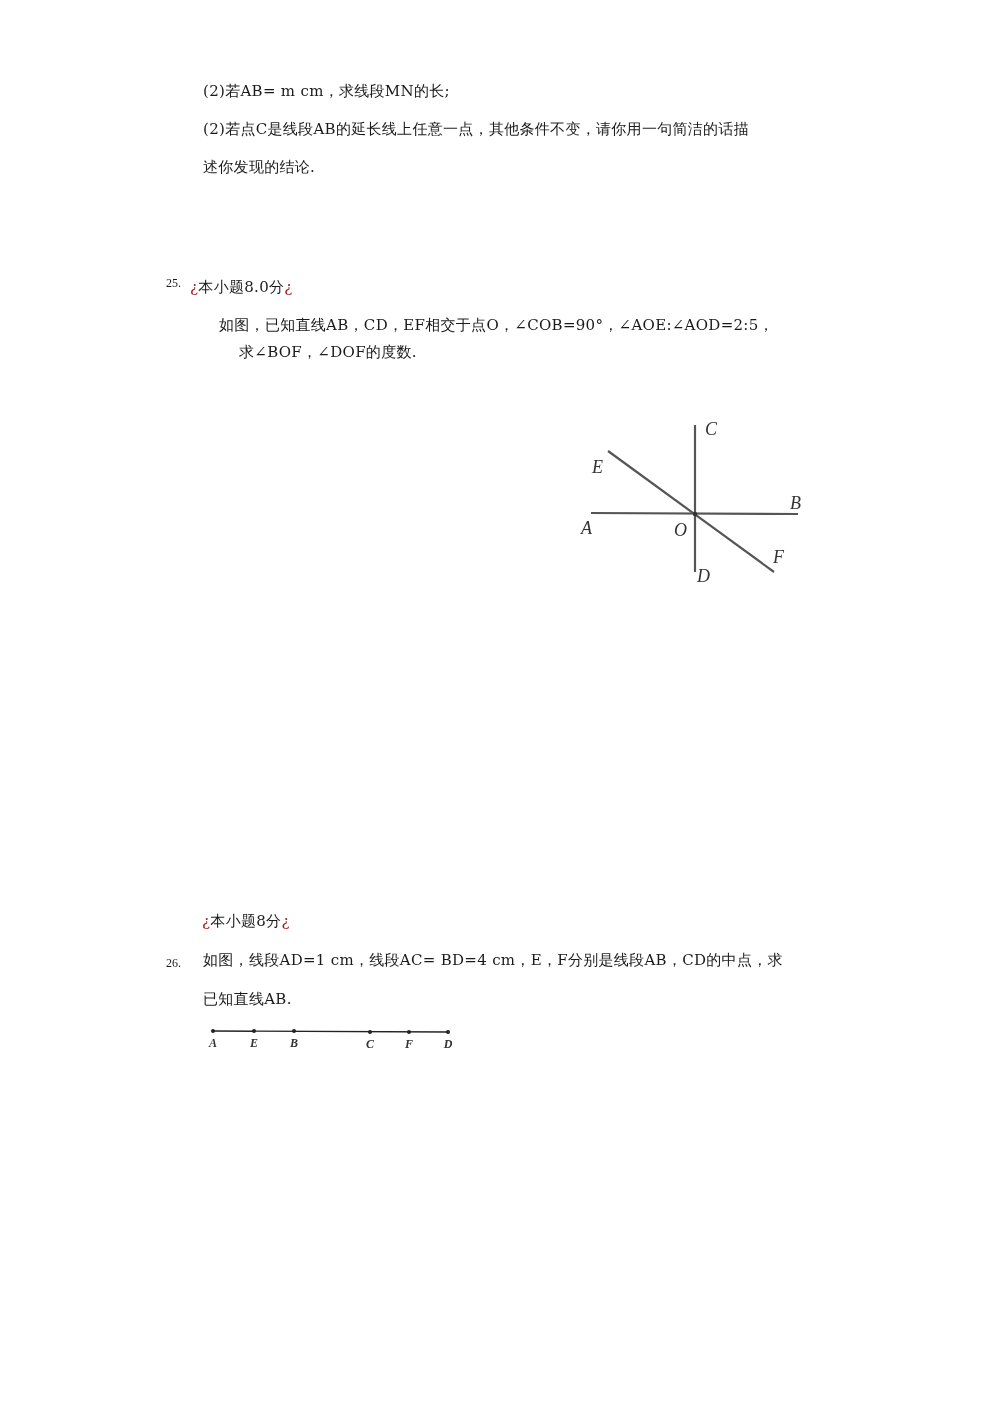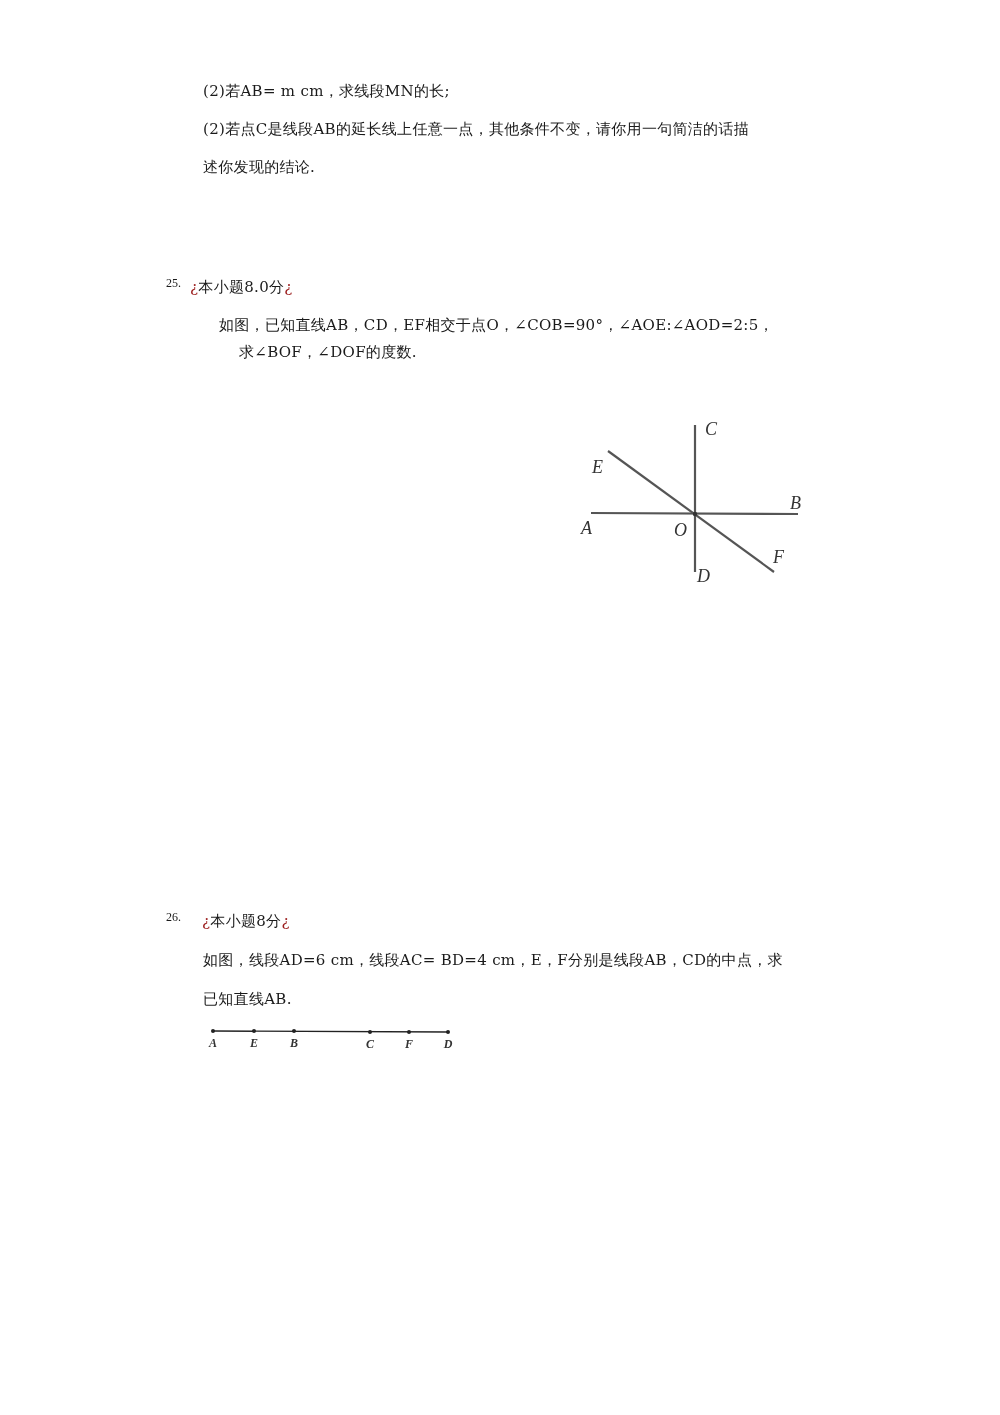--- a/index.html
+++ b/index.html
@@ -36,25 +36,25 @@
     <text x="22" y="63" font-size="18">E</text>
     <text x="220" y="99" font-size="18">B</text>
     <text x="11" y="124" font-size="18">A</text>
     <text x="104" y="126" font-size="18">O</text>
     <text x="203" y="153" font-size="18">F</text>
     <text x="127" y="172" font-size="18">D</text>
   </svg>
 </div>
 
 <div>
-  <span class="qnum" style="left:166px; top:910px;">26.</span>
+  <span class="qnum" style="left:166px; top:956px;">26.</span>
   <div class="line" style="left:202px; top:912px;">
     <span class="red">¿</span><span>本小题8分</span><span class="red">¿</span>
   </div>
-  <div class="line" style="left:203px; top:951px;">如图，线段AD=6 cm，线段AC= BD=4 cm，E，F分别是线段AB，CD的中点，求</div>
+  <div class="line" style="left:203px; top:951px;">如图，线段AD=1 cm，线段AC= BD=4 cm，E，F分别是线段AB，CD的中点，求</div>
   <div class="line" style="left:203px; top:990px;">已知直线AB.</div>
 
   <svg style="position:absolute; left:200px; top:1020px;" width="270" height="40" viewBox="0 0 270 40">
     <line x1="13" y1="11" x2="248" y2="12" stroke="#222" stroke-width="1.4"></line>
     <g fill="#222">
       <circle cx="13" cy="11" r="2"></circle>
       <circle cx="54" cy="11" r="2"></circle>
       <circle cx="94" cy="11" r="2"></circle>
       <circle cx="170" cy="12" r="2"></circle>
       <circle cx="209" cy="12" r="2"></circle>

